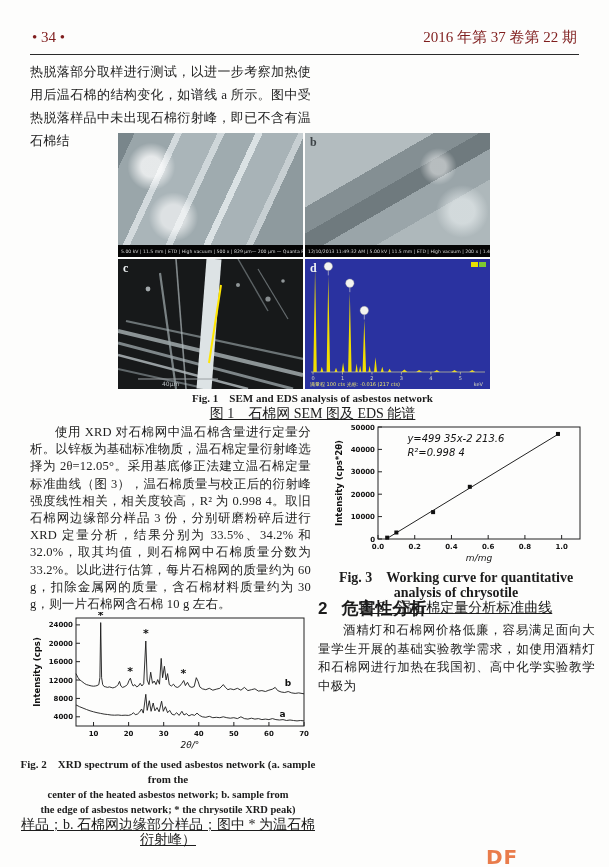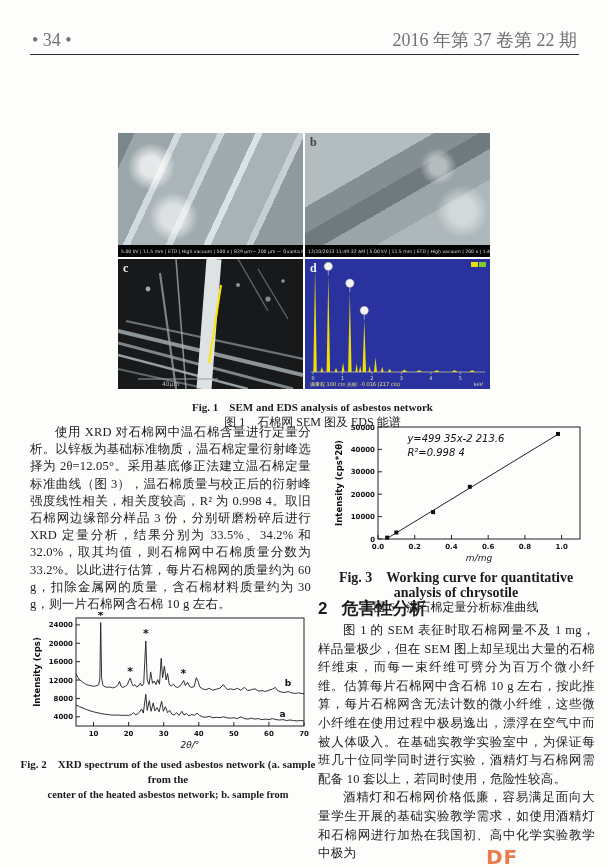--- a/index.html
+++ b/index.html
@@ -1,20 +1,20 @@
 <!DOCTYPE html>
 <html><head>
 <meta charset="utf-8">
 <style>
   html,body{margin:0;padding:0;background:#e9e9e9;}
   .page{position:relative;width:609px;height:867px;background:#fdfdfc;margin:0 auto;
         font-family:"Liberation Serif","DejaVu Serif",serif;color:#1c1c1c;overflow:hidden;}
   
   .header-row{position:absolute;top:28px;left:32px;right:32px;display:flex;
-              justify-content:space-between;align-items:baseline;font-size:18px;color:#737373;}
+              justify-content:space-between;align-items:baseline;font-size:15px;color:#7f1d1d;}
   .header-rule{position:absolute;top:54px;left:30px;right:30px;border-top:1.7px solid #2a2a2a;}
   
   .para{position:absolute;text-align:justify;text-justify:inter-ideograph;
         font-size:13px;line-height:23px;letter-spacing:.2px;}
   .para.small{font-size:12.5px;line-height:17.2px;}
   .para.right2{font-size:12.5px;line-height:18.6px;}
   .indent{text-indent:2em;margin:0;}
   .noindent{text-indent:0;margin:0;}
   
   .fig1{position:absolute;top:133px;left:118px;width:372px;height:256px;
@@ -32,21 +32,21 @@
       linear-gradient(150deg,#b3bcbf 0 34%,#848f93 34% 46%,#6f7a7e 46% 56%,#9aa5a9 56% 70%,#aeb8bb 70% 100%);}
   .sem-bar{position:absolute;left:0;right:0;bottom:0;height:12px;background:#050505;color:#d8d8d8;
            display:flex;justify-content:space-between;align-items:center;
            font-family:"DejaVu Sans",sans-serif;font-size:4.6px;padding:0 3px;white-space:nowrap;}
   .panel-label{position:absolute;top:2px;left:5px;font-family:"Liberation Serif",serif;
                font-weight:700;font-size:12px;}
   .panel-label.dark{color:#3d4346;}
   .panel-label.light{color:#eef2f3;}
   .fig-caption{position:absolute;left:0;right:0;text-align:center;}
   .cap-en{font-weight:700;font-size:11px;line-height:15px;font-family:"Liberation Serif",serif;}
-  .cap-cn{font-size:12px;line-height:15px;}
+  .cap-cn{font-size:14px;line-height:15px;text-decoration:underline;}
   
   .chartbox{position:absolute;}
   svg text{font-family:"DejaVu Sans",sans-serif;}
   
   .sec-head{position:absolute;font-weight:700;font-size:17px;font-family:"Liberation Sans",sans-serif;}
   .sec-head .num{margin-right:14px;}
   
   .watermark{position:absolute;top:830px;left:486px;font-family:"DejaVu Sans",sans-serif;
              font-weight:700;font-size:20px;letter-spacing:1px;margin-top:15px;}
 </style>
@@ -54,20 +54,23 @@
 <body>
 
 <div class="page">
 
   <div class="header-row">
     <span>• 34 •</span>
     <span>2016 年第 37 卷第 22 期</span>
   </div>
   <div class="header-rule"></div>
 
+  <div class="para" style="top:60px;left:30px;width:281px;">
+    <p class="noindent">热脱落部分取样进行测试，以进一步考察加热使用后温石棉的结构变化，如谱线 a 所示。图中受热脱落样品中未出现石棉衍射峰，即已不含有温石棉结</p>
+  </div>
 
   <div class="fig1">
     <div class="sem-panel">
       <div class="sem-img a"></div>
       <div class="sem-bar">
         <span>5.00 kV | 11.5 mm | ETD | High vacuum | 500 x | 829 μm</span>
         <span>— 200 μm —  Quanta FEG</span>
       </div>
     </div>
     <div class="sem-panel">
@@ -126,21 +129,21 @@
           <circle cx="44.84210526315789" cy="24.200000000000003" r="4.2" fill="#f4f4f0" stroke="#999" stroke-width="0.4"></circle>
           <line x1="59.28421052631579" y1="60.5" x2="59.28421052631579" y2="55.5" stroke="#ddd" stroke-width="0.6"></line>
           <circle cx="59.28421052631579" cy="51.5" r="4.2" fill="#f4f4f0" stroke="#999" stroke-width="0.4"></circle>
           <rect x="166" y="3" width="7" height="5" fill="#e8e000"></rect>
           <rect x="174" y="3" width="7" height="5" fill="#7ec832"></rect>
         </svg>
       <span class="panel-label light">d</span>
     </div>
   </div>
 
-  <div class="fig-caption" style="top:400px;padding-left:16px;">
+  <div class="fig-caption" style="top:391px;padding-left:16px;">
     <div class="cap-en">Fig. 1　SEM and EDS analysis of asbestos network</div>
     <div class="cap-cn">图 1　石棉网 SEM 图及 EDS 能谱</div>
   </div>
 
   <div class="para small" style="top:424px;left:30px;width:281px;">
     <p class="indent">使用 XRD 对石棉网中温石棉含量进行定量分析。以锌板为基础标准物质，温石棉定量衍射峰选择为 2θ=12.05°。采用基底修正法建立温石棉定量标准曲线（图 3），温石棉质量与校正后的衍射峰强度线性相关，相关度较高，R² 为 0.998 4。取旧石棉网边缘部分样品 3 份，分别研磨粉碎后进行 XRD 定量分析，结果分别为 33.5%、34.2% 和 32.0%，取其均值，则石棉网中石棉质量分数为 33.2%。以此进行估算，每片石棉网的质量约为 60 g，扣除金属网的质量，含石棉材料质量约为 30 g，则一片石棉网含石棉 10 g 左右。</p>
   </div>
 
   <div class="chartbox" style="top:612px;left:30px;">
     <svg id="fig2-svg" width="282" height="144" viewBox="0 0 282 144">
@@ -179,20 +182,22 @@
         <text x="249.44615384615386" y="105.26808510638298" font-size="9" font-weight="bold" fill="#111" font-family="Liberation Serif,serif">a</text>
         <text x="70.72923076923077" y="6.919148936170217" text-anchor="middle" font-size="11" font-weight="bold" fill="#111">*</text>
         <text x="100.01846153846154" y="62.52765957446808" text-anchor="middle" font-size="11" font-weight="bold" fill="#111">*</text>
         <text x="115.80307692307692" y="24.84255319148936" text-anchor="middle" font-size="11" font-weight="bold" fill="#111">*</text>
         <text x="153.3353846153846" y="64.82553191489362" text-anchor="middle" font-size="11" font-weight="bold" fill="#111">*</text>
       </svg>
   </div>
   <div class="fig-caption" style="top:757px;left:18px;width:300px;">
     <div class="cap-en" style="font-size:11px;">Fig. 2　XRD spectrum of the used asbestos network (a. sample from the</div>
     <div class="cap-en" style="font-size:10.5px;">center of the heated asbestos network; b. sample from</div>
+    <div class="cap-en" style="font-size:10.5px;">the edge of asbestos network; * the chrysotile XRD peak)</div>
+    <div class="cap-cn">样品；b. 石棉网边缘部分样品；图中 * 为温石棉衍射峰）</div>
   </div>
 
   <div class="chartbox" style="top:419px;left:330px;">
     <svg id="fig3-svg" width="260" height="150" viewBox="0 0 260 150">
         <rect x="48" y="8" width="202" height="112" fill="none" stroke="#222" stroke-width="1"></rect>
         <line x1="48" y1="120" x2="52" y2="120" stroke="#222" stroke-width="1"></line>
         <text x="45" y="122.5" text-anchor="end" font-size="7" font-weight="bold" fill="#111">0</text>
         <line x1="48" y1="97.6" x2="52" y2="97.6" stroke="#222" stroke-width="1"></line>
         <text x="45" y="100.1" text-anchor="end" font-size="7" font-weight="bold" fill="#111">10000</text>
         <line x1="48" y1="75.19999999999999" x2="52" y2="75.19999999999999" stroke="#222" stroke-width="1"></line>
@@ -230,19 +235,18 @@
   <div class="fig-caption" style="top:570px;left:318px;width:276px;">
     <div class="cap-en" style="font-size:14px;">Fig. 3　Working curve for quantitative analysis of chrysotile</div>
     <div class="cap-cn">图 6　温石棉定量分析标准曲线</div>
   </div>
 
   <div class="sec-head" style="top:597px;left:318px;">
     <span class="num">2</span><span>危害性分析</span>
   </div>
 
   <div class="para right2" style="top:621px;left:318px;width:277px;">
-    <p class="indent">图 1 的 SEM 表征时取石棉网量不及 1 mg，样品量极少，但在 SEM 图上却呈现出大量的石棉纤维束，而每一束纤维可劈分为百万个微小纤维。估算每片石棉网中含石棉 10 g 左右，按此推算，每片石棉网含无法计数的微小纤维，这些微小纤维在使用过程中极易逸出，漂浮在空气中而被人体吸入。在基础实教学实验室中，为保证每班几十位同学同时进行实验，酒精灯与石棉网需配备 10 套以上，若同时使用，危险性较高。</p>
     <p class="indent">酒精灯和石棉网价格低廉，容易满足面向大量学生开展的基础实验教学需求，如使用酒精灯和石棉网进行加热在我国初、高中化学实验教学中极为</p>
   </div>
 
   <div class="watermark" style="color: rgb(233, 124, 75);">DF</div>
 
 </div>
 
 </body></html>

